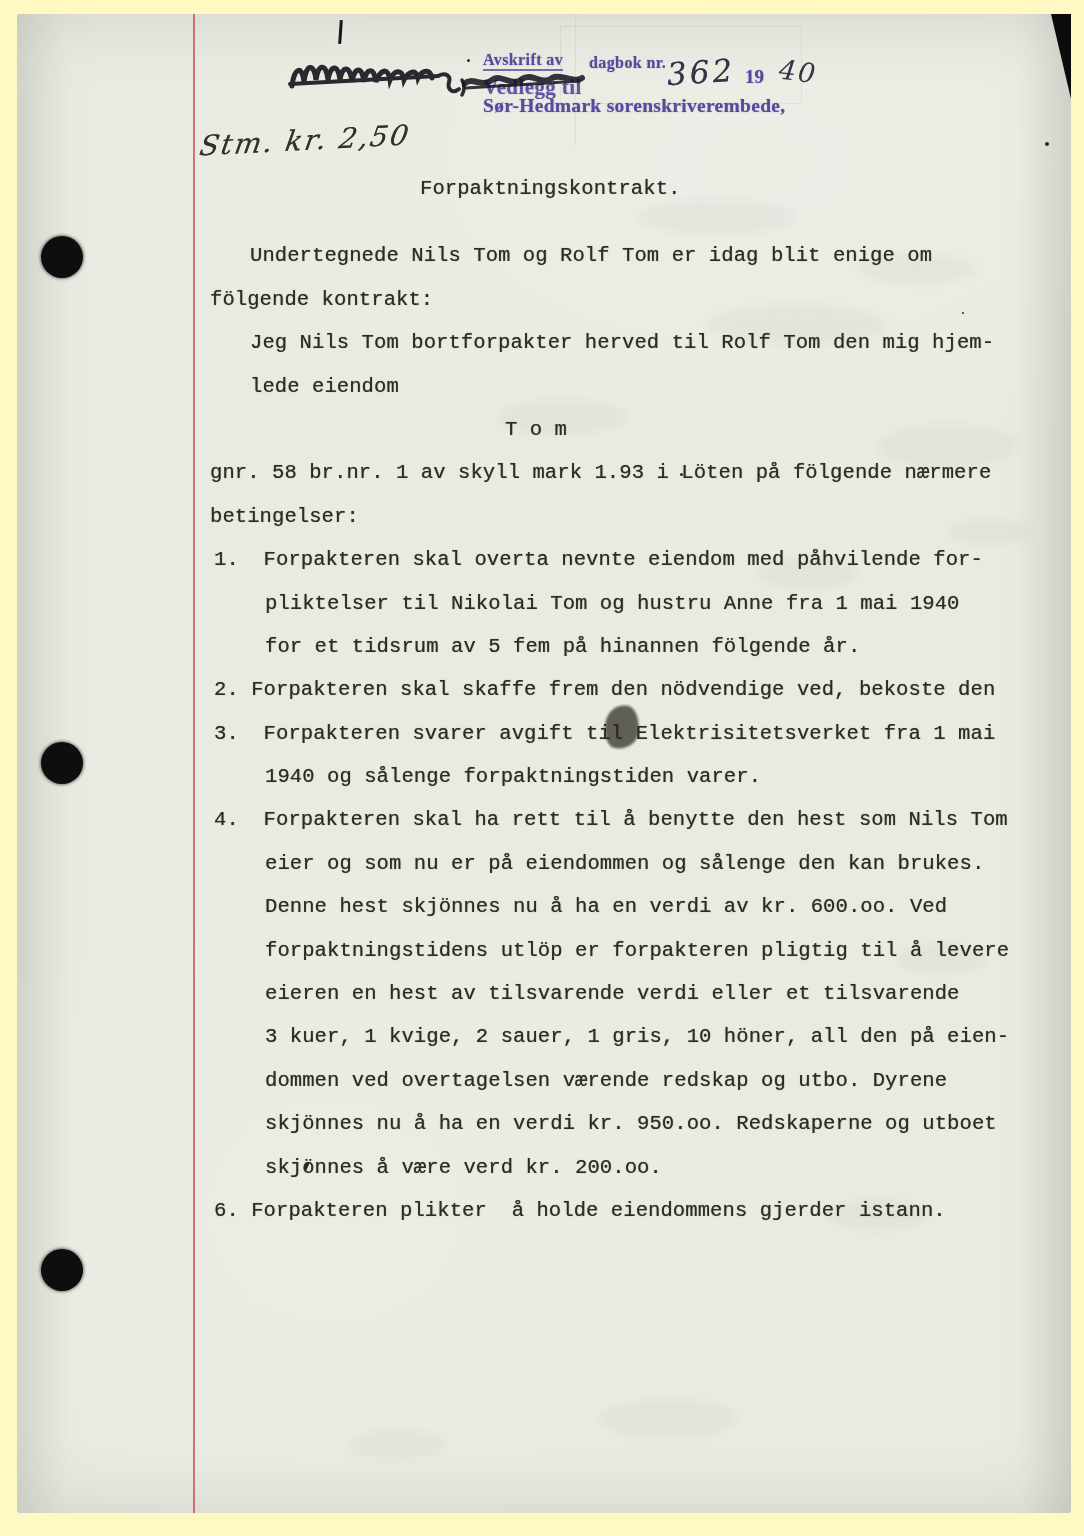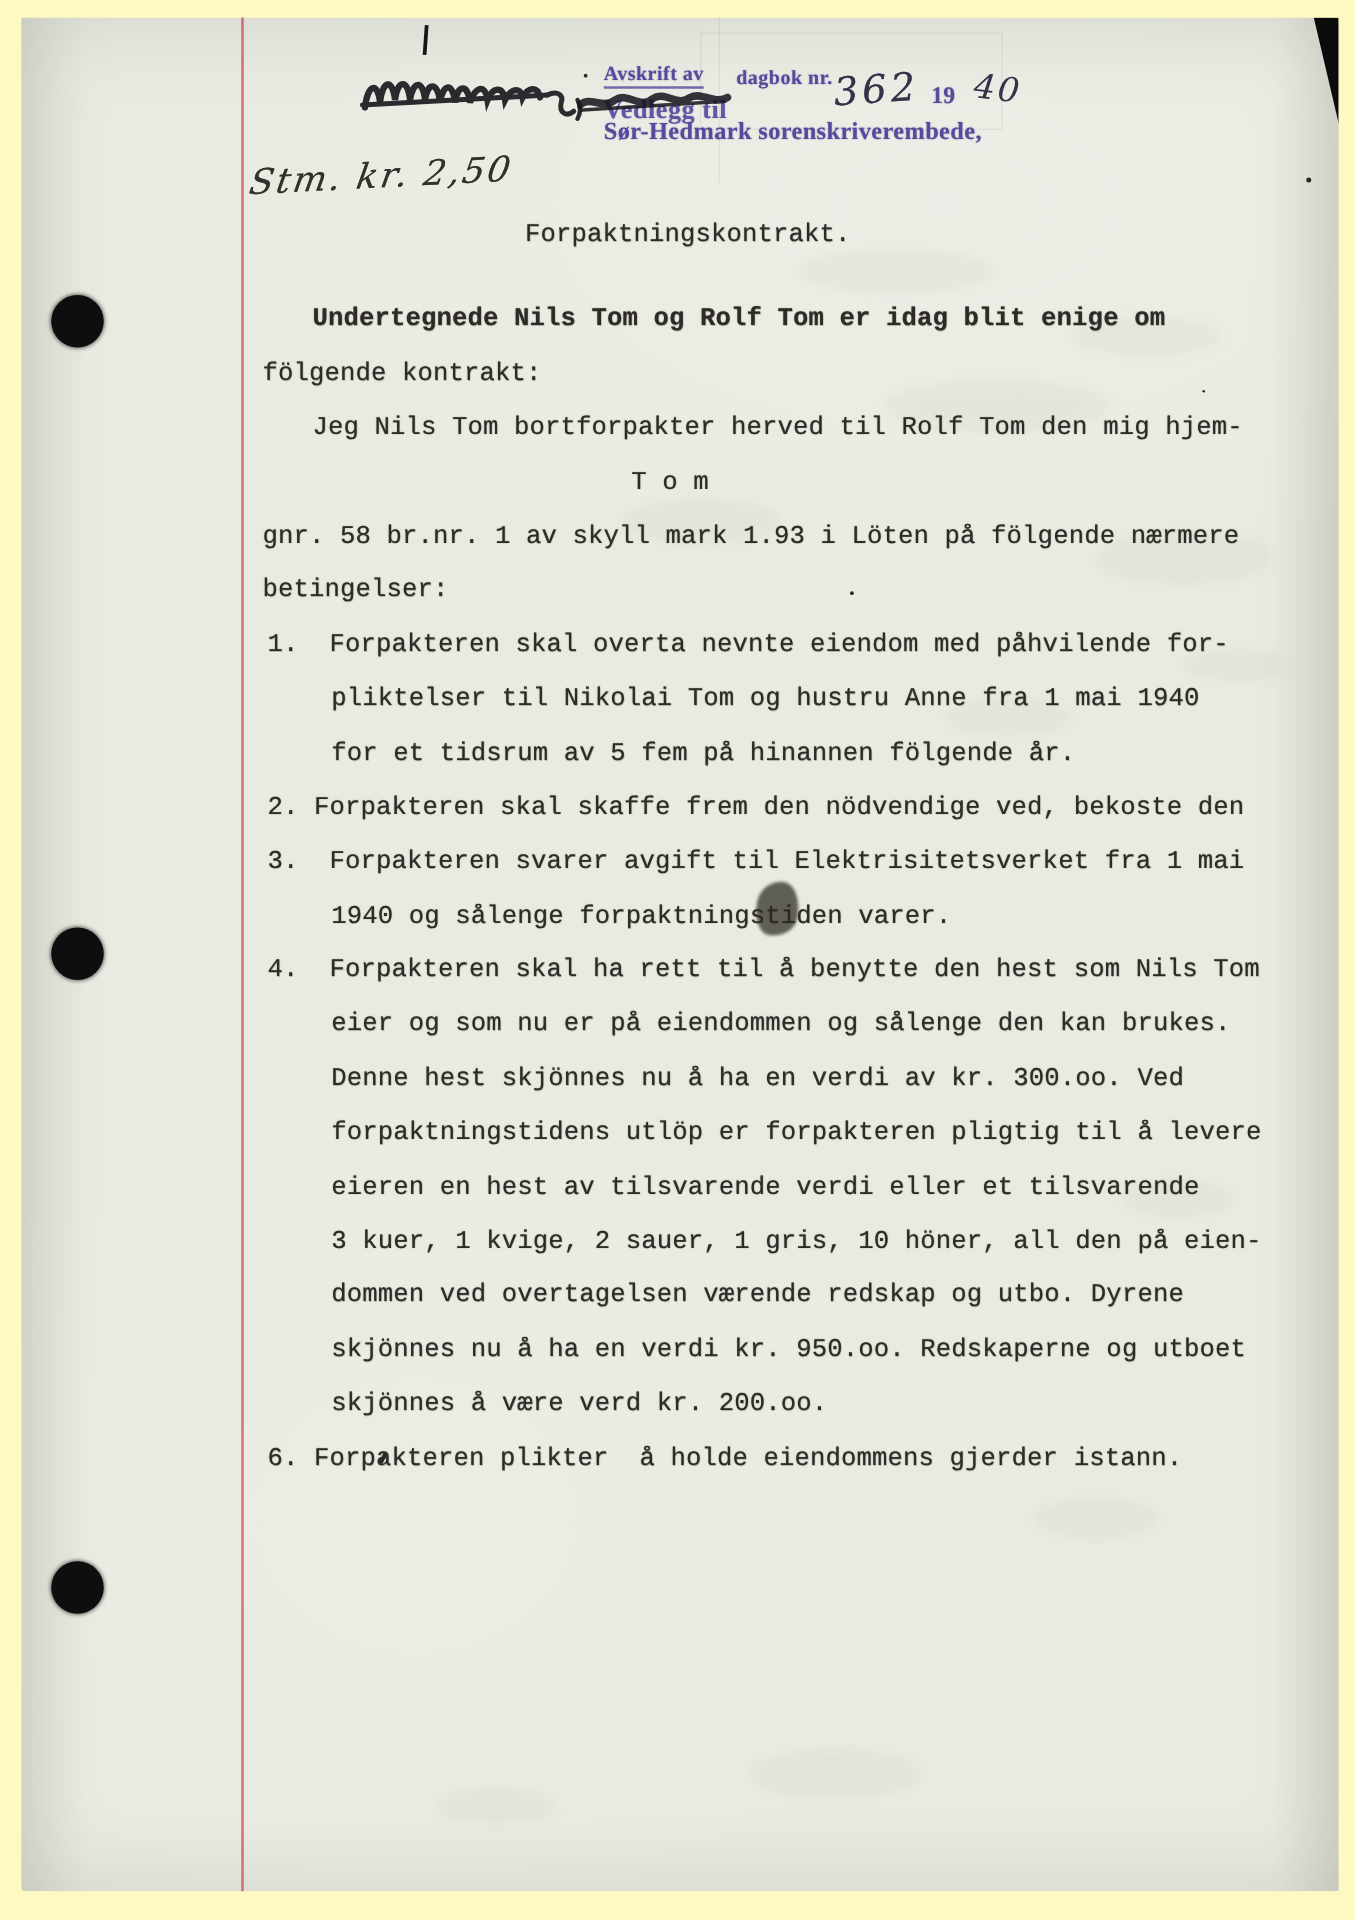--- a/index.html
+++ b/index.html
@@ -20,21 +20,21 @@
         box-shadow:0 0 3px 1px rgba(14,14,14,.55);}
   .hole-1{left:24px;top:222px;} .hole-2{left:24px;top:728px;} .hole-3{left:24px;top:1235px;}
 
   
   .doc{position:absolute;left:0;top:153px;width:100%;}
   .line{white-space:pre;font-family:"Liberation Mono","DejaVu Sans Mono",monospace;
         font-size:20.5px;line-height:43.4px;height:43.4px;color:#2e2b26;letter-spacing:.1px;
         text-shadow:0 0 1px rgba(46,43,38,.55), .4px .4px 0 rgba(46,43,38,.22);}
   .l-title{margin-left:403px;} .l-flush{margin-left:193px;} .l-para{margin-left:233px;}
   .l-num{margin-left:197px;}  .l-cont{margin-left:248px;}  .l-center{margin-left:488px;}
-  .gap{margin-top:24px;font-weight:bold;}
+  .gap{margin-top:24px;}
 
   
   .stamp-text{position:absolute;font-family:"Liberation Serif","DejaVu Serif",serif;font-weight:bold;
         color:#564a9c;text-shadow:0 0 1.3px rgba(86,74,156,.6);}
   .s1a{left:466px;top:37px;font-size:16px;letter-spacing:.4px;border-bottom:2.5px solid rgba(86,74,156,.8);}
   .s1b{left:572px;top:40px;font-size:16px;letter-spacing:.4px;}
   .s19{left:728px;top:52px;font-size:19px;}
   .s2{left:466px;top:61px;font-size:21px;letter-spacing:.4px;opacity:.92;}
   .s3{left:466px;top:81px;font-size:19.5px;letter-spacing:.3px;}
   .stampbox{position:absolute;left:543px;top:12px;width:240px;height:76px;border:1px solid rgba(70,70,95,.08);}
@@ -117,32 +117,33 @@
       <span class="stamp-text s3">Sør-Hedmark sorenskriverembede,</span>
     </div>
 
     <div class="fee">Stm. kr. 2,50</div>
 
     <div class="doc" id="doc-lines">
         <div class="line l-title">Forpaktningskontrakt.</div>
         <div class="line l-para gap">Undertegnede Nils Tom og Rolf Tom er idag blit enige om</div>
         <div class="line l-flush">fölgende kontrakt:</div>
         <div class="line l-para">Jeg Nils Tom bortforpakter herved til Rolf Tom den mig hjem-</div>
+        <div class="line l-para">lede eiendom</div>
         <div class="line l-center">T o m</div>
         <div class="line l-flush">gnr. 58 br.nr. 1 av skyll mark 1.93 i Löten på fölgende nærmere</div>
         <div class="line l-flush">betingelser:</div>
         <div class="line l-num">1.  Forpakteren skal overta nevnte eiendom med påhvilende for-</div>
         <div class="line l-cont">pliktelser til Nikolai Tom og hustru Anne fra 1 mai 1940</div>
         <div class="line l-cont">for et tidsrum av 5 fem på hinannen fölgende år.</div>
         <div class="line l-num">2. Forpakteren skal skaffe frem den nödvendige ved, bekoste den</div>
         <div class="line l-num">3.  Forpakteren svarer avgift til Elektrisitetsverket fra 1 mai</div>
         <div class="line l-cont">1940 og sålenge forpaktningstiden varer.</div>
         <div class="line l-num">4.  Forpakteren skal ha rett til å benytte den hest som Nils Tom</div>
         <div class="line l-cont">eier og som nu er på eiendommen og sålenge den kan brukes.</div>
-        <div class="line l-cont">Denne hest skjönnes nu å ha en verdi av kr. 300.oo. Ved</div>
+        <div class="line l-cont">Denne hest skjönnes nu å ha en verdi av kr. 600.oo. Ved</div>
         <div class="line l-cont">forpaktningstidens utlöp er forpakteren pligtig til å levere</div>
         <div class="line l-cont">eieren en hest av tilsvarende verdi eller et tilsvarende</div>
         <div class="line l-cont">3 kuer, 1 kvige, 2 sauer, 1 gris, 10 höner, all den på eien-</div>
         <div class="line l-cont">dommen ved overtagelsen værende redskap og utbo. Dyrene</div>
         <div class="line l-cont">skjönnes nu å ha en verdi kr. 950.oo. Redskaperne og utboet</div>
         <div class="line l-cont">skjönnes å være verd kr. 200.oo.</div>
         <div class="line l-num">6. Forpakteren plikter  å holde eiendommens gjerder istann.</div>
       </div>
 
     <div class="blot"></div>

